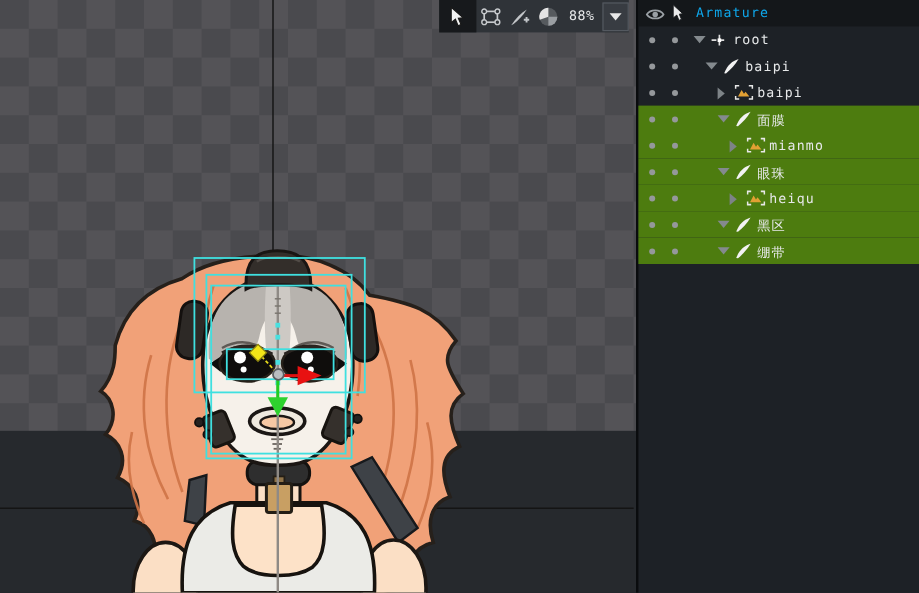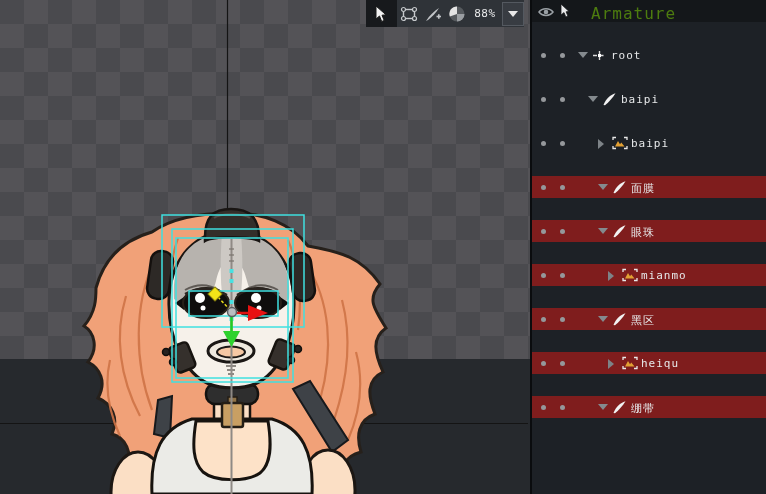--- a/index.html
+++ b/index.html
@@ -17,25 +17,25 @@
   .t-sel{width:32px;} .t-ic{width:25px;}
   #zoomlvl{width:33px;color:#e9eaeb;font-size:11px;text-align:center;letter-spacing:.5px;}
   #tool-dd{width:21px;height:22px;margin-left:1px;background:#383c42;border:1px solid #545960;
     display:flex;align-items:center;justify-content:center;}
   .caret{width:0;height:0;border-left:5px solid transparent;border-right:5px solid transparent;
     border-top:6px solid #e8e8e8;}
   
   #panel{position:absolute;left:530px;top:0;width:236px;height:494px;
     background:#1d2126;border-left:2px solid #0a0c0e;box-sizing:border-box;}
   #phead{position:relative;height:22px;background:#14171a;}
-  #ptitle{position:absolute;left:59px;top:4px;color:#4d7c0f;font-size:16px;letter-spacing:1px;}
+  #ptitle{position:absolute;left:48px;top:4px;color:#0ea5e9;font-size:11px;letter-spacing:1px;}
   .hic{position:absolute;top:5px;}
   #rows{position:absolute;top:22px;left:0;right:0;}
-  .row{position:relative;height:22px;margin-top:22px;}
-  .row.sel{background:#7f1d1d;}
+  .row{position:relative;height:22px;}
+  .row.sel{background:#4d7c0f;}
   .dot{position:absolute;top:9px;width:5px;height:5px;border-radius:50%;background:#95989b;}
   .d1{left:9px;} .d2{left:28px;}
   .tw{position:absolute;top:8px;}
   .exp{width:0;height:0;border-left:5px solid transparent;border-right:5px solid transparent;
     border-top:6px solid #848a8e;}
   .col{width:0;height:0;border-top:5px solid transparent;border-bottom:5px solid transparent;
     border-left:6px solid #7d8387;margin-top:-1px;}
   .lvl0 .tw{left:46px;} .lvl1 .tw{left:56px;} .lvl2 .tw{left:66px;} .lvl3 .tw{left:76px;}
   .nico{position:absolute;top:4px;}
   .lvl0 .nico{left:60px;} .lvl1 .nico{left:70px;} .lvl2 .nico{left:80px;} .lvl3 .nico{left:90px;}
@@ -250,69 +250,69 @@
       <div class="row lvl2 sel">
         <span class="dot d1"></span>
         <span class="dot d2"></span>
         <span class="tw exp"></span>
         <svg class="nico" width="15" height="15">
           <path d="M1.5,13 C4,6.5 8,3 13.5,1.2 C10.5,6 7,10 3,13.2 Z" fill="#f2f2f2"></path>
         </svg>
         <span class="lbl">面膜</span>
       </div>
 
-      <div class="row lvl2 sel">
-        <span class="dot d1"></span>
-        <span class="dot d2"></span>
-        <span class="tw exp"></span>
-        <svg class="nico" width="15" height="15">
-          <path d="M1.5,13 C4,6.5 8,3 13.5,1.2 C10.5,6 7,10 3,13.2 Z" fill="#f2f2f2"></path>
-        </svg>
-        <span class="lbl">眼珠</span>
-      </div>
-
       <div class="row lvl3 sel">
         <span class="dot d1"></span>
         <span class="dot d2"></span>
         <span class="tw col"></span>
         <svg class="nico" width="16" height="14">
           <path d="M1,4 V1.5 H4 M12,1.5 H15 V4 M1,10 V12.5 H4 M12,12.5 H15 V10" fill="none" stroke="#e8e8e8" stroke-width="1.3"></path>
           <polygon points="3,10.5 6,5 8,8.2 9.3,6.4 12.5,10.5" fill="#e2a033"></polygon>
         </svg>
         <span class="lbl">mianmo</span>
       </div>
 
-
       <div class="row lvl2 sel">
         <span class="dot d1"></span>
         <span class="dot d2"></span>
         <span class="tw exp"></span>
         <svg class="nico" width="15" height="15">
           <path d="M1.5,13 C4,6.5 8,3 13.5,1.2 C10.5,6 7,10 3,13.2 Z" fill="#f2f2f2"></path>
         </svg>
-        <span class="lbl">黑区</span>
-      </div>
+        <span class="lbl">眼珠</span>
+      </div>
+
 
       <div class="row lvl3 sel">
         <span class="dot d1"></span>
         <span class="dot d2"></span>
         <span class="tw col"></span>
         <svg class="nico" width="16" height="14">
           <path d="M1,4 V1.5 H4 M12,1.5 H15 V4 M1,10 V12.5 H4 M12,12.5 H15 V10" fill="none" stroke="#e8e8e8" stroke-width="1.3"></path>
           <polygon points="3,10.5 6,5 8,8.2 9.3,6.4 12.5,10.5" fill="#e2a033"></polygon>
         </svg>
         <span class="lbl">heiqu</span>
       </div>
 
       <div class="row lvl2 sel">
         <span class="dot d1"></span>
         <span class="dot d2"></span>
         <span class="tw exp"></span>
         <svg class="nico" width="15" height="15">
           <path d="M1.5,13 C4,6.5 8,3 13.5,1.2 C10.5,6 7,10 3,13.2 Z" fill="#f2f2f2"></path>
         </svg>
+        <span class="lbl">黑区</span>
+      </div>
+
+      <div class="row lvl2 sel">
+        <span class="dot d1"></span>
+        <span class="dot d2"></span>
+        <span class="tw exp"></span>
+        <svg class="nico" width="15" height="15">
+          <path d="M1.5,13 C4,6.5 8,3 13.5,1.2 C10.5,6 7,10 3,13.2 Z" fill="#f2f2f2"></path>
+        </svg>
         <span class="lbl">绷带</span>
       </div>
 
 
     </div>
   </div>
 </div>
 
 </body></html>

